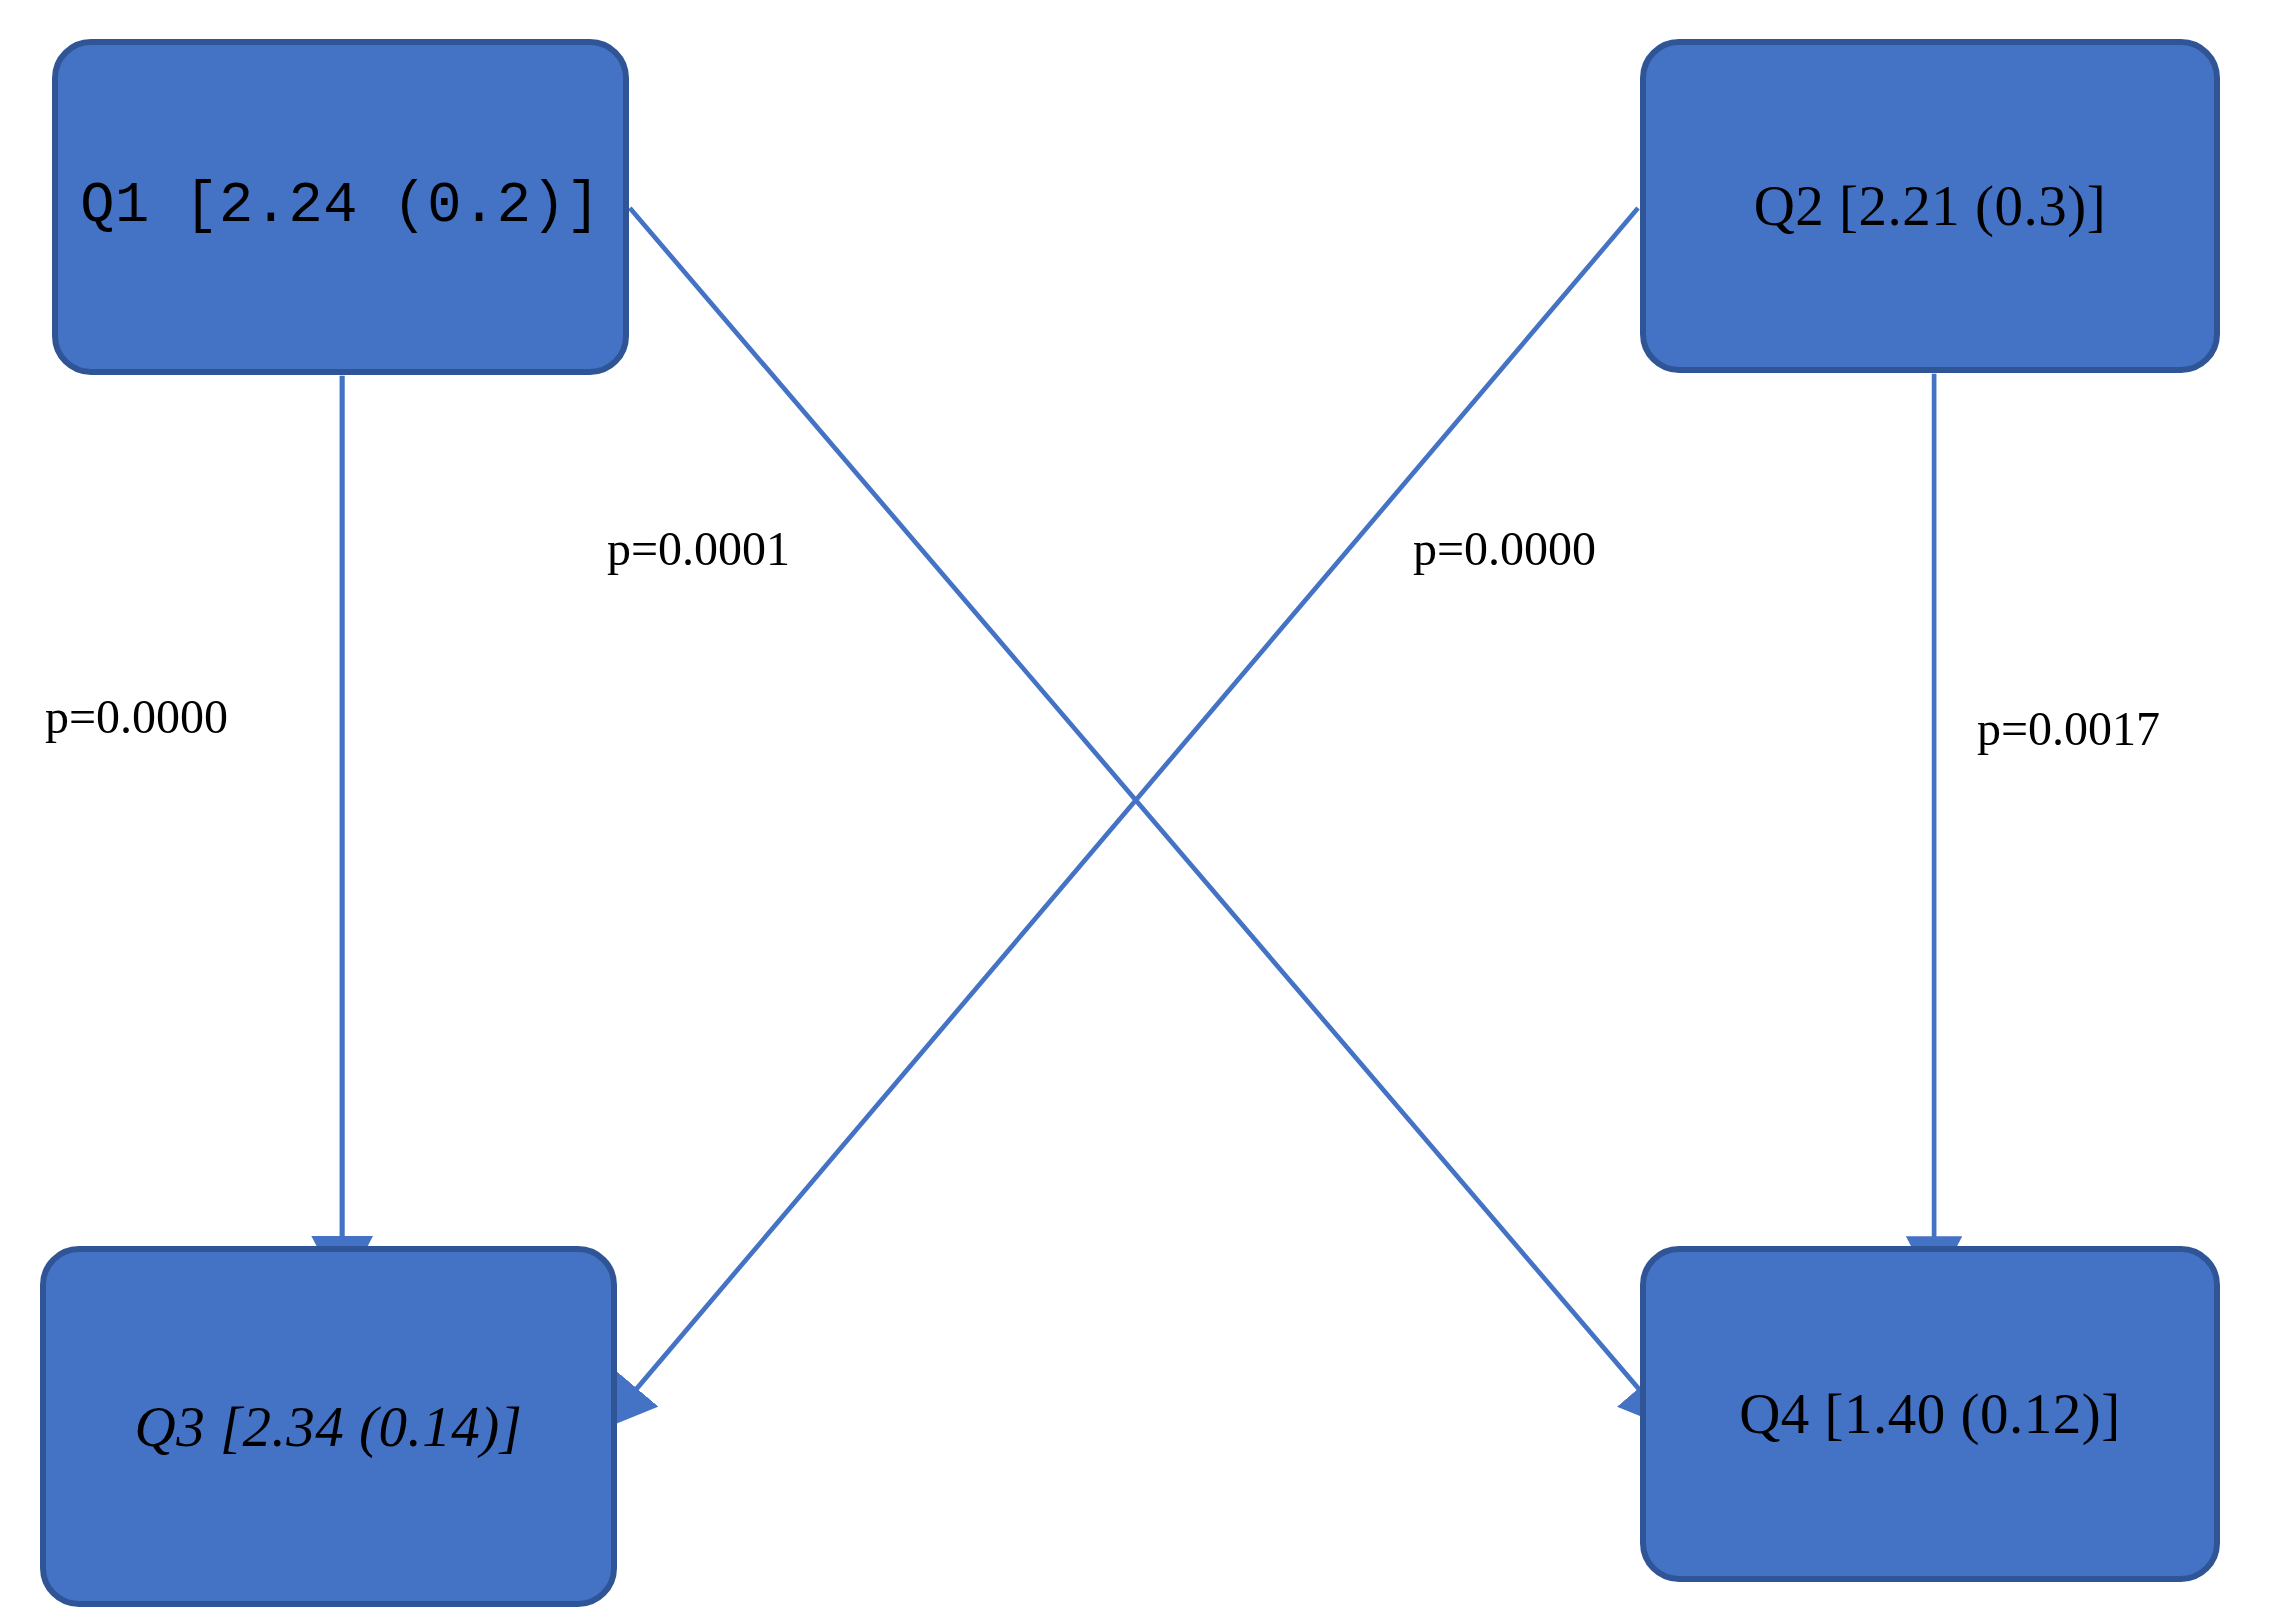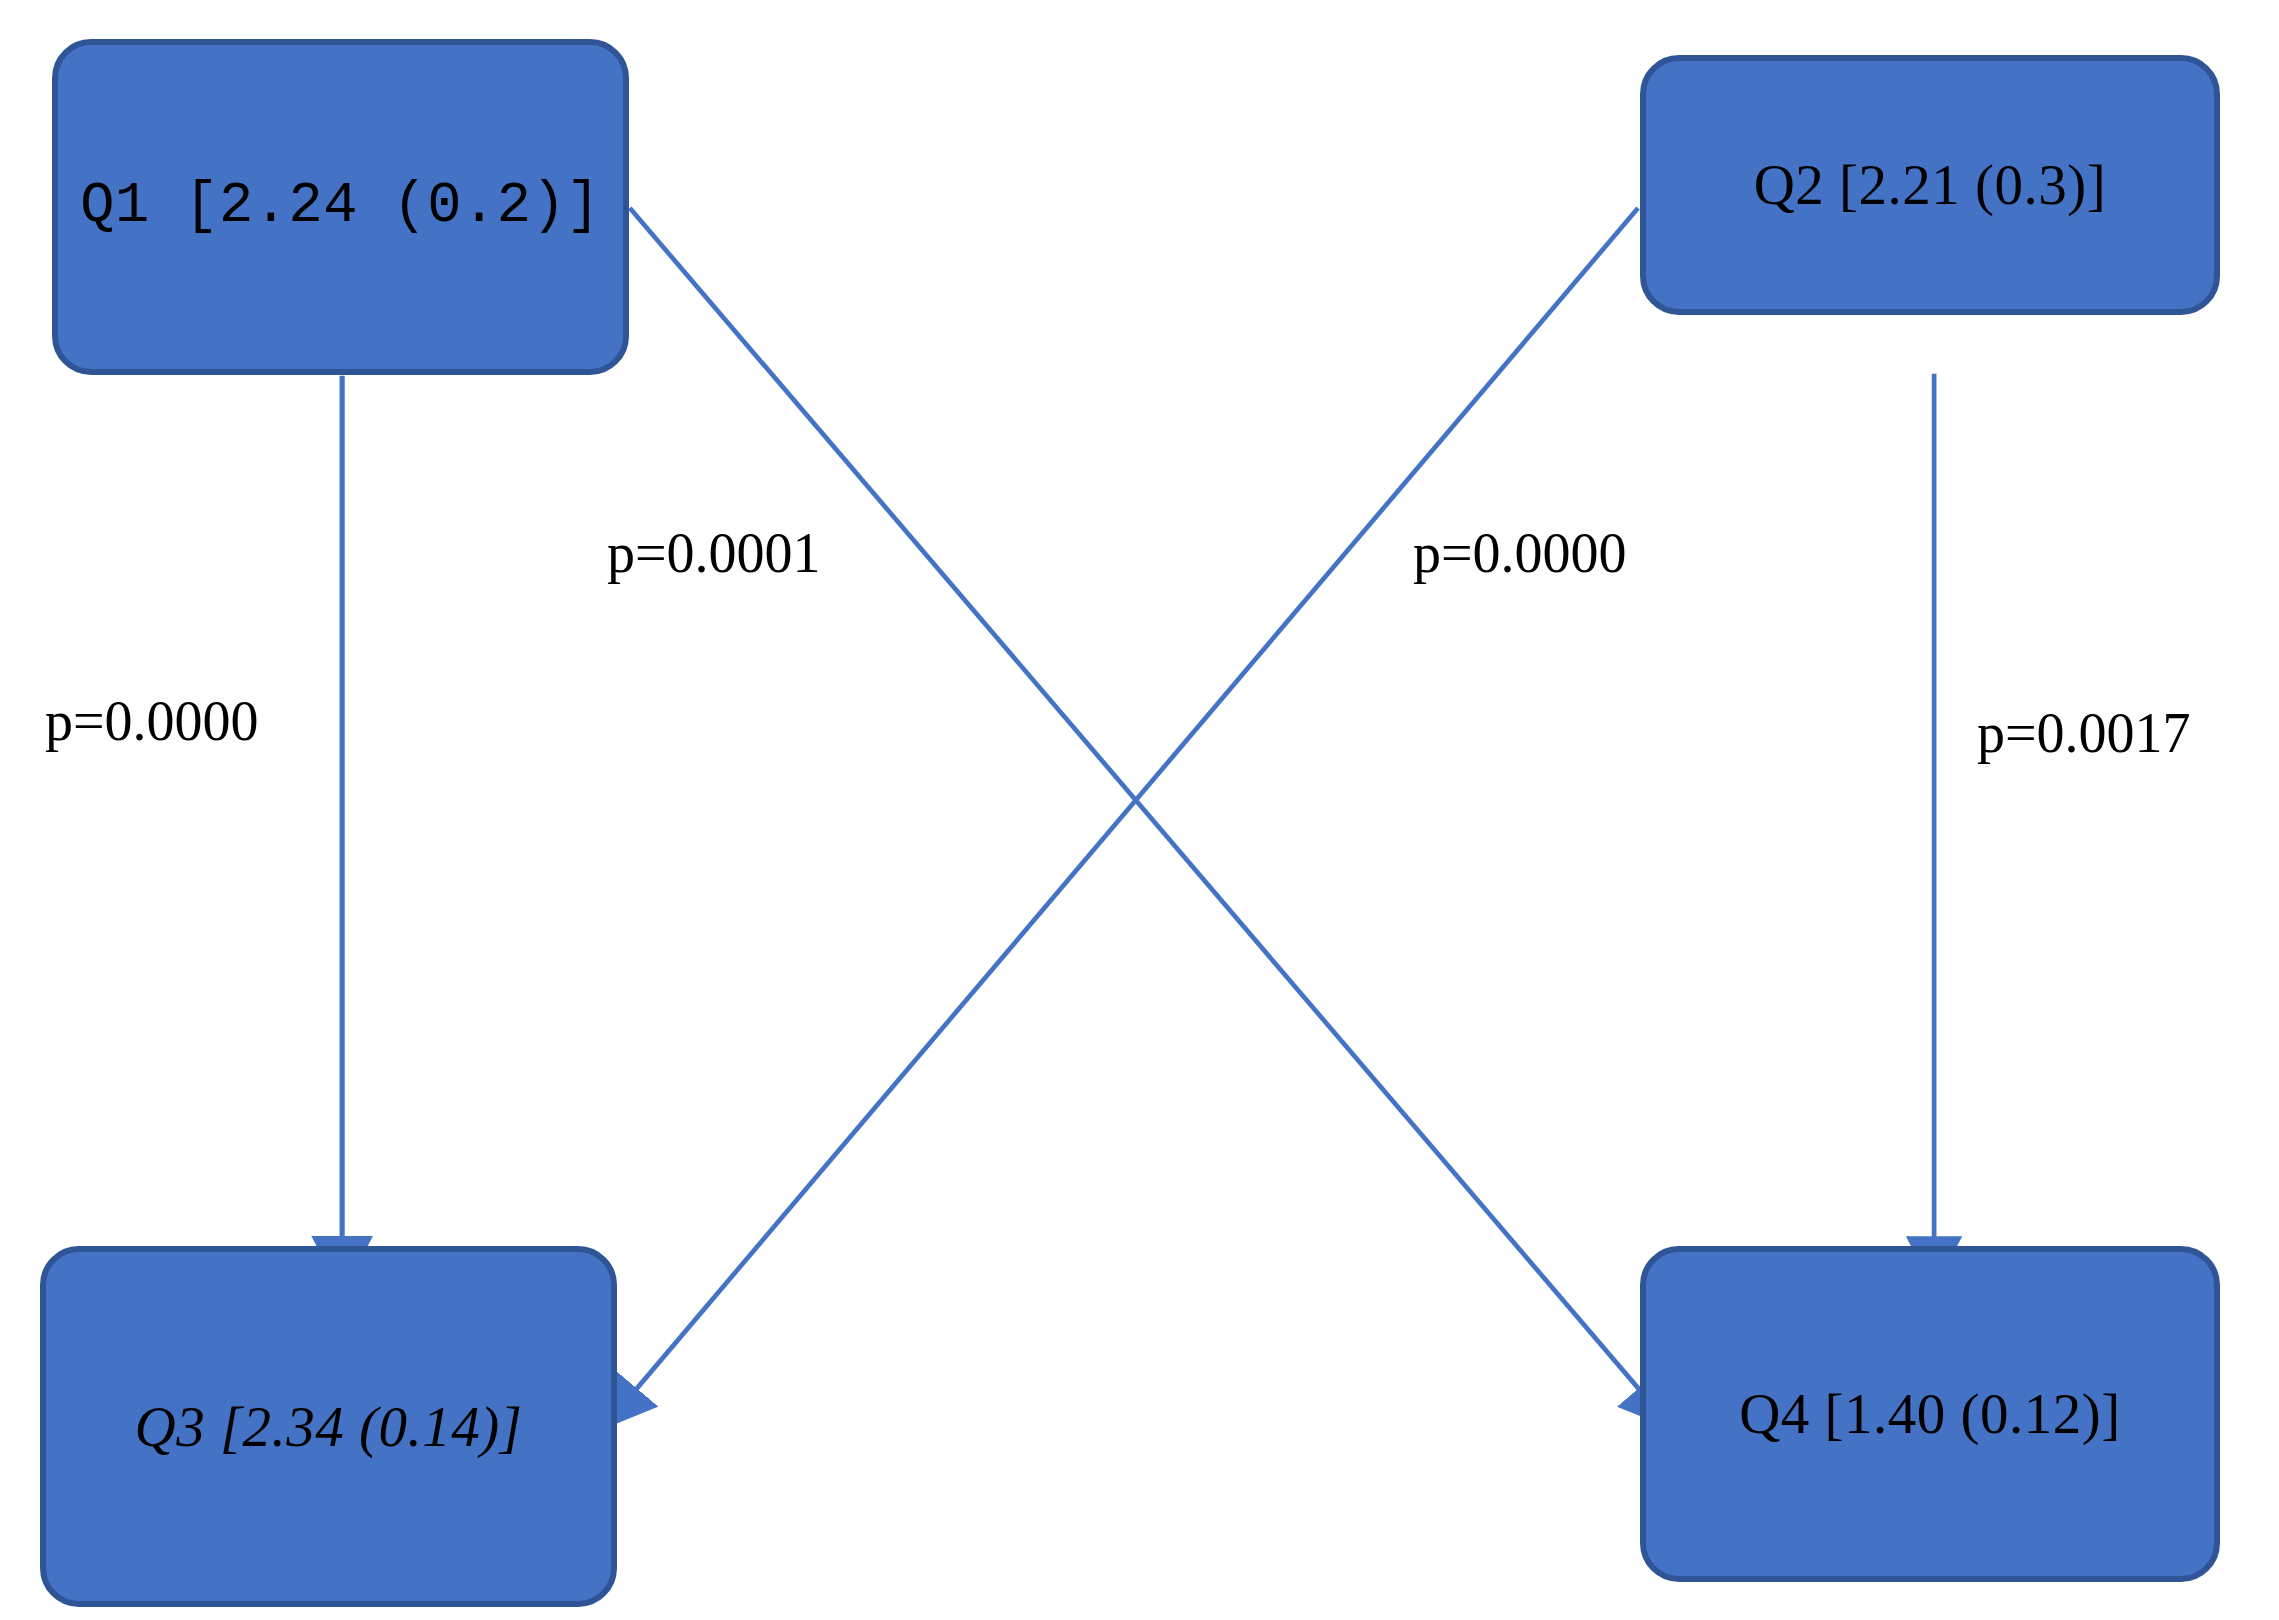--- a/index.html
+++ b/index.html
@@ -37,28 +37,28 @@
   }
   .node-label {
     color: #000000;
     font-size: 57px;
     line-height: 1.05;
     letter-spacing: 0.5px;
     white-space: nowrap;
     text-align: center;
   }
   #node-q1 { left: 52px;   top: 39px;   width: 577px; height: 336px; font-family: Liberation Mono, monospace; }
-  #node-q2 { left: 1640px; top: 39px;   width: 580px; height: 260px; margin-top: 16px; }
+  #node-q2 { left: 1640px; top: 39px;   width: 580px; height: 334px; }
   #node-q3 { left: 40px;   top: 1246px; width: 577px; height: 361px; font-style: italic; }
   #node-q4 { left: 1640px; top: 1246px; width: 580px; height: 336px; }
 
   .edge-label {
     position: absolute;
     color: #000000;
-    font-size: 56px;
+    font-size: 48px;
     line-height: 1;
     white-space: nowrap;
     z-index: 4;
   }
   #edge-label-q1q3 { left: 45px;   top: 693px; }
   #edge-label-q1q4 { left: 607px;  top: 525px; }
   #edge-label-q2q3 { left: 1413px; top: 525px; }
   #edge-label-q2q4 { left: 1977px; top: 705px; }
 </style>
 </head>

